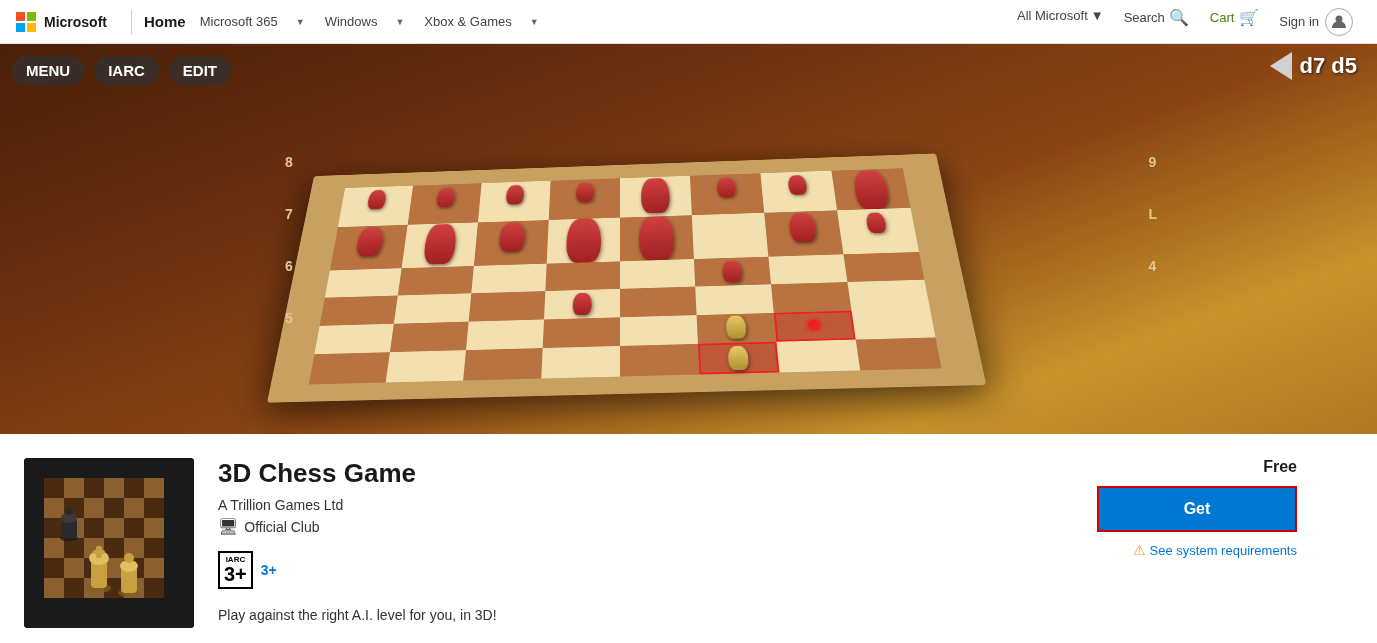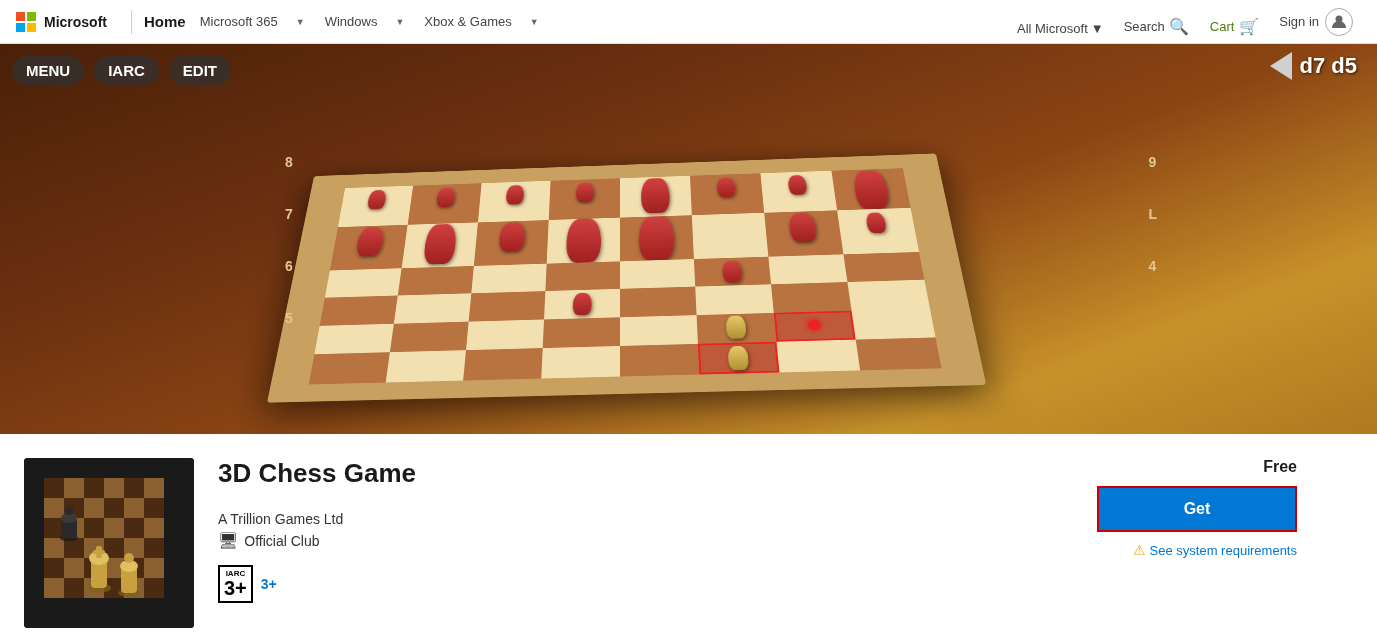--- a/index.html
+++ b/index.html
@@ -14,21 +14,21 @@
     .nav-logo { display: flex; align-items: center; gap: 8px; margin-right: 12px; }
     .nav-divider { width: 1px; height: 24px; background: #ccc; margin: 0 12px; }
     .nav-home { font-size: 15px; font-weight: 600; color: #1a1a1a; margin-right: 4px; }
     .nav-items { display: flex; align-items: center; gap: 0; }
     .nav-item {
       font-size: 13px; color: #444; padding: 14px 10px; height: 53px;
       display: flex; align-items: center; gap: 18px; cursor: pointer;
       white-space: nowrap;
     }
     .nav-item .chevron { font-size: 9px; color: #666; }
-    .nav-right { margin-left: auto; display: flex; align-items: flex-end; gap: 4px; }
+    .nav-right { margin-left: auto; display: flex; align-items: flex-start; gap: 4px; }
     .nav-all-ms { font-size: 13px; color: #444; display: flex; align-items: center; gap: 3px; cursor: pointer; padding: 0 8px; }
     .nav-search-btn { font-size: 13px; color: #444; display: flex; align-items: center; gap: 5px; cursor: pointer; padding: 0 8px; }
     .nav-cart { font-size: 13px; color: #4d7c0f; display: flex; align-items: center; gap: 5px; cursor: pointer; padding: 0 8px; }
     .nav-signin { font-size: 13px; color: #444; display: flex; align-items: center; gap: 6px; cursor: pointer; padding: 0 8px; }
     .signin-circle {
       width: 28px; height: 28px; border-radius: 50%; border: 1px solid #aaa;
       display: flex; align-items: center; justify-content: center;
     }
 
     
@@ -104,21 +104,21 @@
       background: #1a1a1a;
     }
     
     .thumb-inner {
       width: 100%; height: 100%;
       background: linear-gradient(135deg, #1a1a1a 0%, #2a2a2a 50%, #1a1a1a 100%);
       position: relative; display: flex; align-items: center; justify-content: center;
     }
 
     .product-info { flex: 1; }
-    .product-title { font-size: 26px; font-weight: 700; color: #1a1a1a; margin-bottom: 22px; }
+    .product-title { font-size: 26px; font-weight: 700; color: #1a1a1a; margin-bottom: 8px; }
     .product-developer { font-size: 14px; color: #333; margin-bottom: 4px; }
     .official-club { display: flex; align-items: center; gap: 6px; font-size: 14px; color: #333; margin-bottom: 12px; }
     .monitor-icon { font-size: 16px; }
     .rating-box {
       display: inline-flex; align-items: center; gap: 8px; margin-bottom: 10px;
     }
     .iarc-badge {
       border: 2px solid #000; padding: 2px 4px; text-align: center;
       display: inline-block;
     }
@@ -412,20 +412,21 @@
       <span class="monitor-icon">🖥</span>
       <span>Official Club</span>
     </div>
     <div class="rating-box">
       <div class="iarc-badge">
         <span class="iarc-label">IARC</span>
         <span class="iarc-number">3+</span>
       </div>
       <span class="rating-plus">3+</span>
     </div>
+    <p class="product-desc">Play against the right A.I. level for you, in 3D!</p>
   </div>
 
   <div class="product-actions">
     <p class="price-label">Free</p>
     <button class="get-btn">Get</button>
     <a class="sys-req">
       <span class="warning-icon">⚠</span>
       <span>See system requirements</span>
     </a>
   </div>

